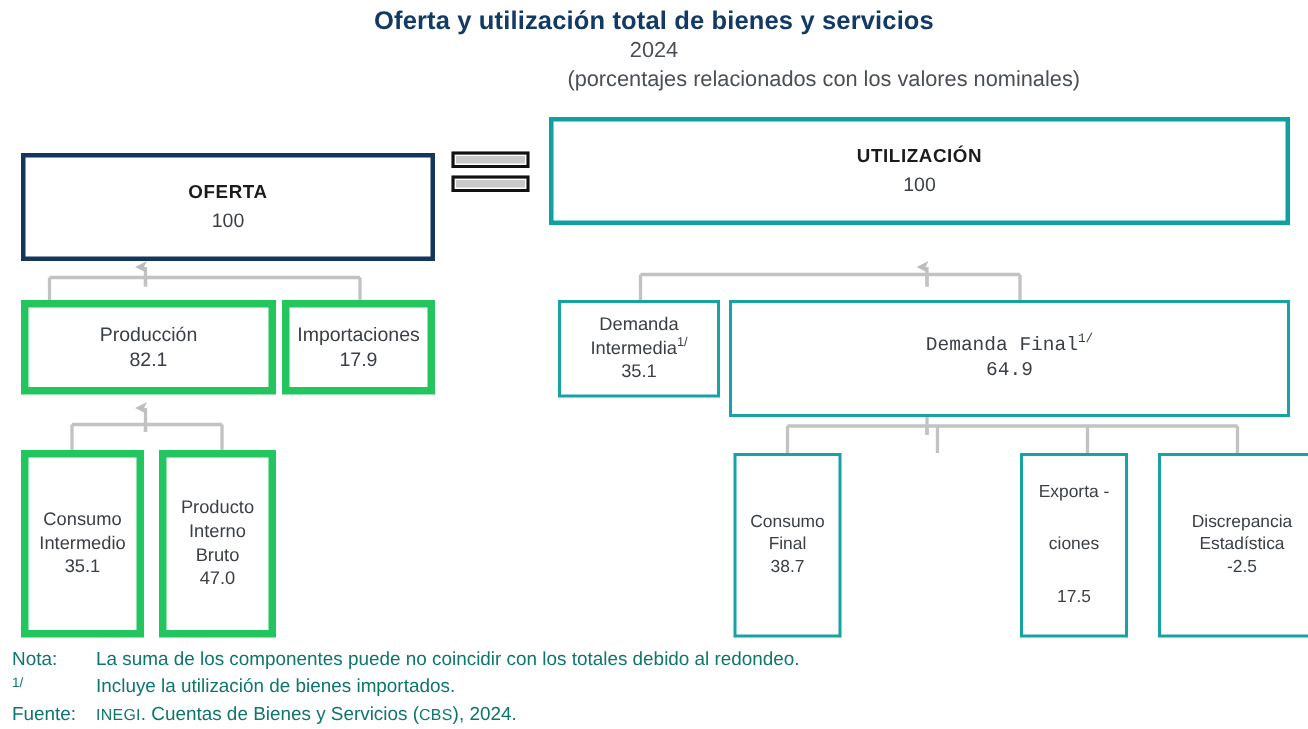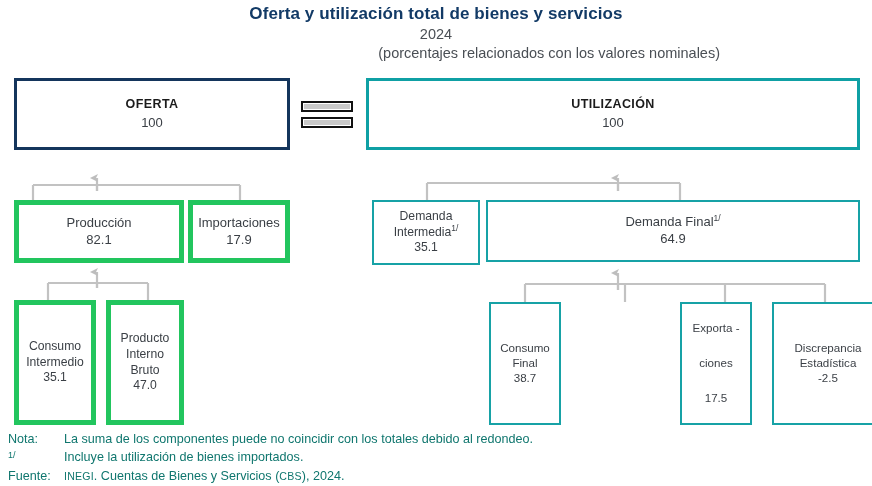--- a/index.html
+++ b/index.html
@@ -39,21 +39,21 @@
     display:flex;
     flex-direction:column;
     align-items:center;
     justify-content:center;
     text-align:center;
     line-height:1.28;
     color:#3a3f45;
     z-index:3;
   }
   .navy{ border:5px solid #22c55e; }
-  .navy-thick{ border:3px solid #14355c; }
+  .navy-thick{ border:3px solid #14355c;margin-top:24px; }
   .teal{ border:2px solid #17a2a6; }
   .teal-thick{ border:3px solid #0fa0a4; }
 
   .box .lbl{ font-size:13px; }
   .box .val{ font-size:13px; }
   .box.head .lbl{ font-weight:bold; font-size:12.5px; letter-spacing:.4px; color:#1b1b1b;}
   .box.head .val{ font-size:13px; color:#3a3f45; margin-top:3px;}
   .box.small .lbl, .box.small .val{ font-size:12.2px; }
   .box.mini .lbl, .box.mini .val{ font-size:11.6px; }
 
@@ -156,21 +156,21 @@
     <div class="lbl">UTILIZACIÓN</div>
     <div class="val">100</div>
   </div>
 
   <div class="box small teal" style="left:372px; top:200px; width:108px; height:65px;">
     <div class="lbl">Demanda</div>
     <div class="lbl"><span>Intermedia</span><sup>1/</sup></div>
     <div class="val">35.1</div>
   </div>
 
-  <div class="box teal" style="left:486px; top:200px; width:374px; height:62px;">
+  <div class="box teal" style="left:486px; top:200px; width:374px; height:78px;font-family:Liberation Mono, monospace;">
     <div class="lbl"><span>Demanda Final</span><sup>1/</sup></div>
     <div class="val">64.9</div>
   </div>
 
   <div class="box mini teal" style="left:489px; top:302px; width:72px; height:123px;">
     <div class="lbl">Consumo</div>
     <div class="lbl">Final</div>
     <div class="val">38.7</div>
   </div>
 

